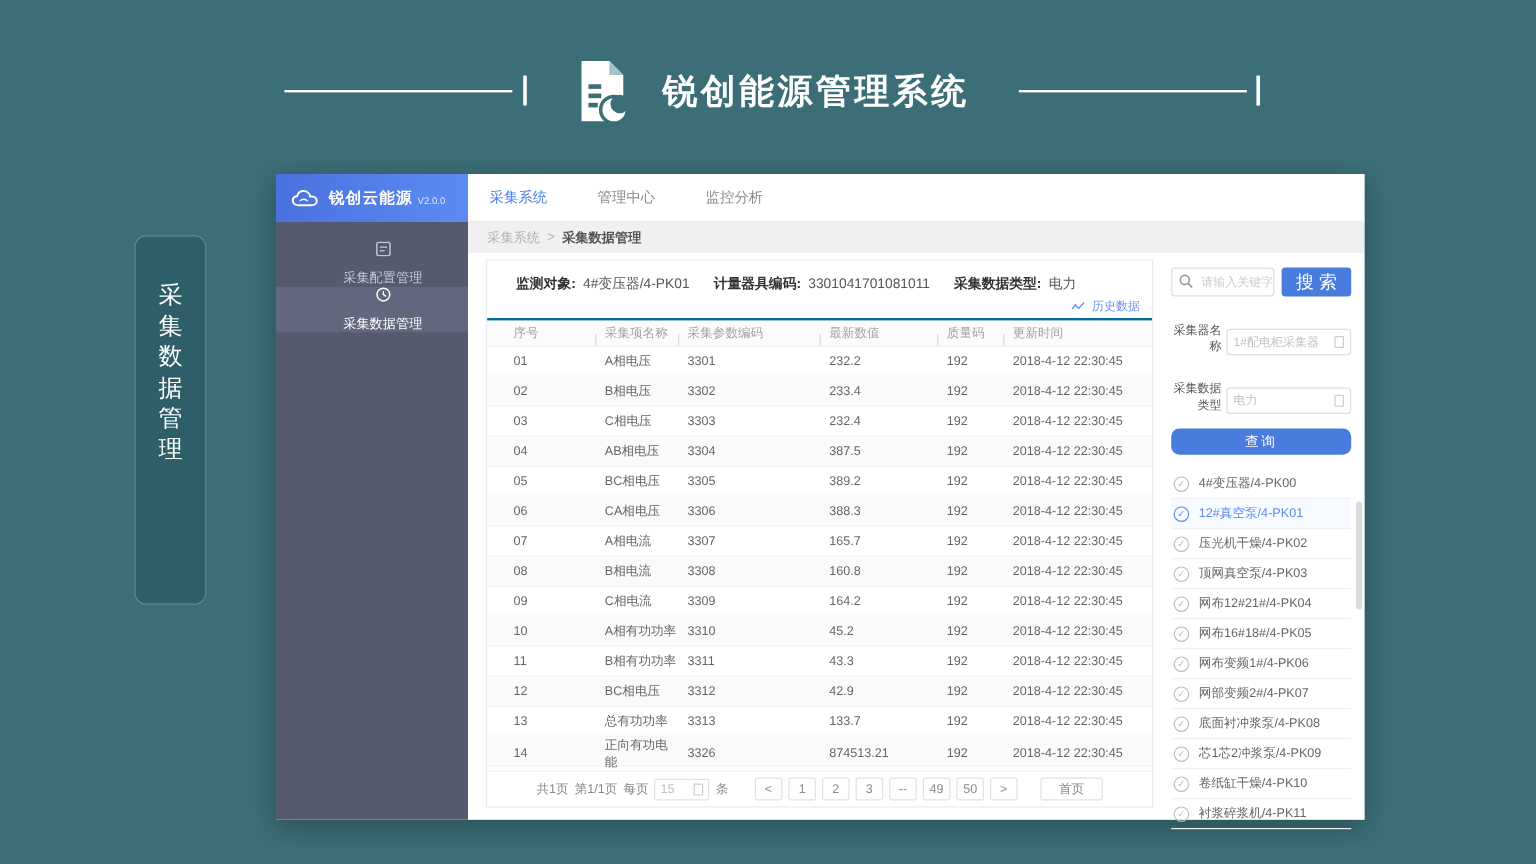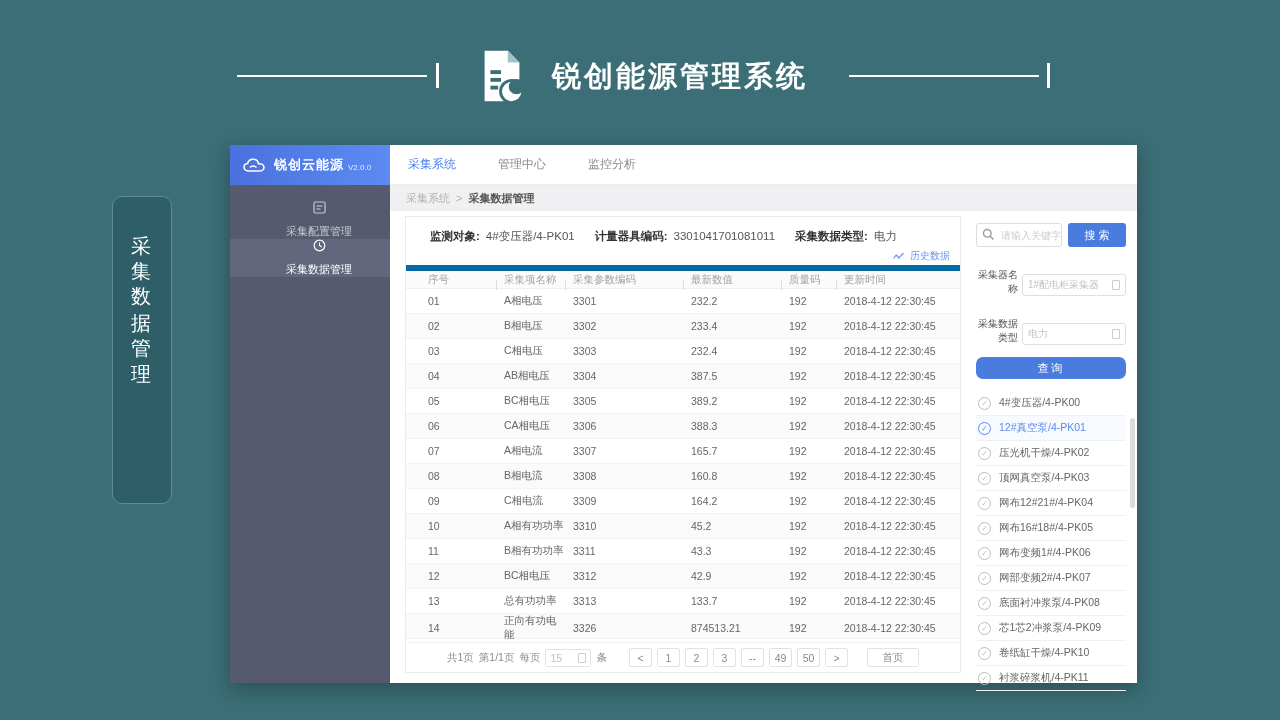--- a/index.html
+++ b/index.html
@@ -63,21 +63,21 @@
   
   .card { position:absolute; left:15px; top:5px; width:556px; height:457px; border:1px solid #EBEBEB; background:#fff; }
   .info-row { display:flex; align-items:baseline; gap:20px; padding:12px 10px 2px 24px; font-size:11.5px; }
   .info-pair { display:flex; align-items:baseline; gap:6px; }
   .ilabel { font-weight:bold; color:#333; }
   .ivalue { color:#555; }
   .hist-row { height:16px; text-align:right; padding-right:10px; }
   .hist-link { color:#6B93F5; font-size:10px; cursor:pointer; display:inline-flex; align-items:center; gap:6px; }
 
   .thead, .trow { display:grid; grid-template-columns:90px 69px 118px 98px 55px 1fr; align-items:center; }
-  .thead { height:24px; background:#FBFBFB; border-top:6px solid #0369a1; border-bottom:1px solid #F0F0F0;
+  .thead { height:24px; background:#FBFBFB; border-top:2px solid #0369a1; border-bottom:1px solid #F0F0F0;
     color:#A3A3A3; font-size:10.5px; margin-top:3px; }
   .th { position:relative; padding-left:8px; }
   .th:not(:first-child)::before { content:''; position:absolute; left:0; top:7px; width:1px; height:10px; background:#DDD; }
   .th.c1 { padding-left:22px; }
   .trow { height:25px; border-bottom:1px solid #F3F3F3; font-size:10.5px; color:#666; }
   div.trow:nth-of-type(even) { background:#FAFAFA; }
   .tc { padding-left:8px; }
   .tc.c1 { padding-left:22px; }
 
   
@@ -93,21 +93,21 @@
   .pfirst { min-width:52px; margin-left:14px; }
 
   
   .rpanel { position:absolute; left:586px; top:12px; width:150px; }
   .search-row { display:flex; height:24px; }
   .search-wrap { position:relative; width:86px; }
   .search-wrap input { width:100%; height:24px; border:1px solid #DDD; border-radius:3px; padding-left:24px;
     font-size:10px; color:#666; outline:none; font-family:"Liberation Sans", sans-serif; }
   .search-wrap input::placeholder { color:#CCC; }
   .mag { position:absolute; left:6px; top:5px; }
-  .sbtn { width:58px; margin-left:6px; background:#4A7CE0; border:none; border-radius:3px; color:#fff; font-size:11px;
+  .sbtn { width:58px; margin-left:6px; background:#4A7CE0; border:none; border-radius:3px; color:#fff; font-size:15px;
     cursor:pointer; font-family:"Liberation Sans", sans-serif; }
   .frow { margin-top:21px; display:flex; align-items:flex-end; }
   .flabel { width:42px; text-align:right; font-size:10px; color:#555; flex:0 0 auto; }
   .fbox { flex:1; margin-left:4px; height:22px; border:1px solid #DFDFDF; border-radius:3px; display:flex;
     align-items:center; justify-content:space-between; padding:0 5px; color:#C2C2C2; font-size:10px; cursor:pointer; }
   .qbtn { margin-top:12px; width:100%; height:22px; background:#4A7CE0; border:none; border-radius:7px; color:#fff;
     font-size:11.5px; letter-spacing:2px; cursor:pointer; font-family:"Liberation Sans", sans-serif; }
   .dlist { margin-top:12px; }
   .ditem { height:25px; display:flex; align-items:center; gap:8px; border-bottom:1px solid #F0F0F0; font-size:10.5px;
     color:#666; padding-left:2px; cursor:pointer; }

